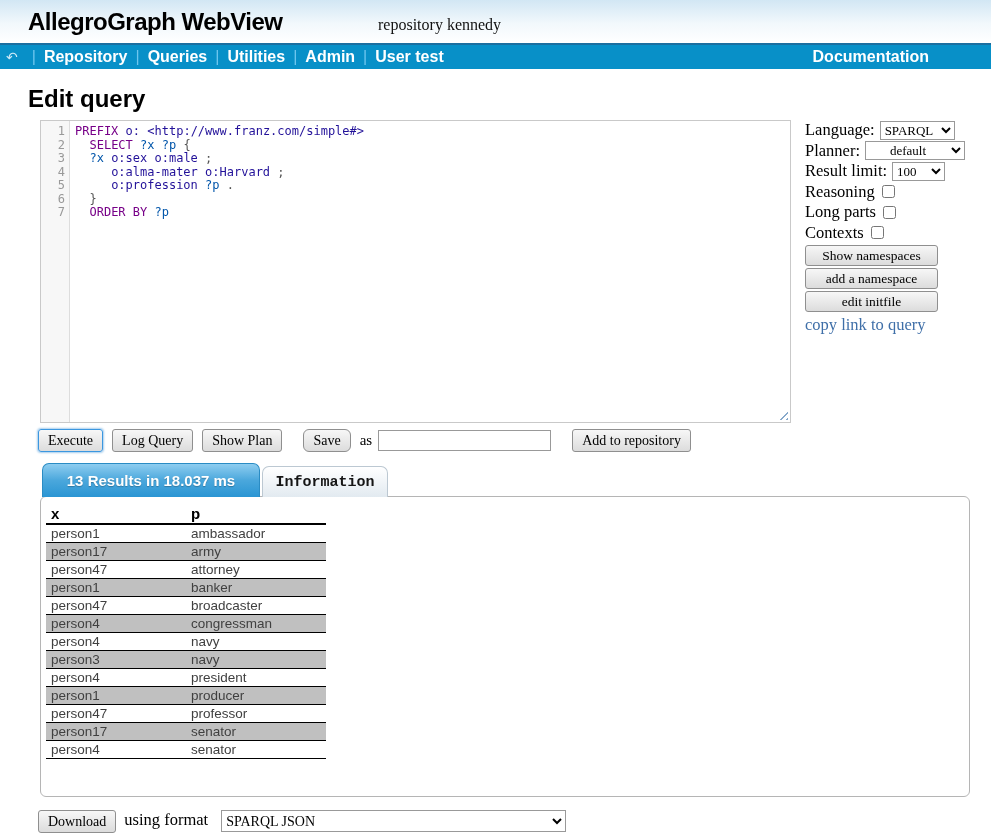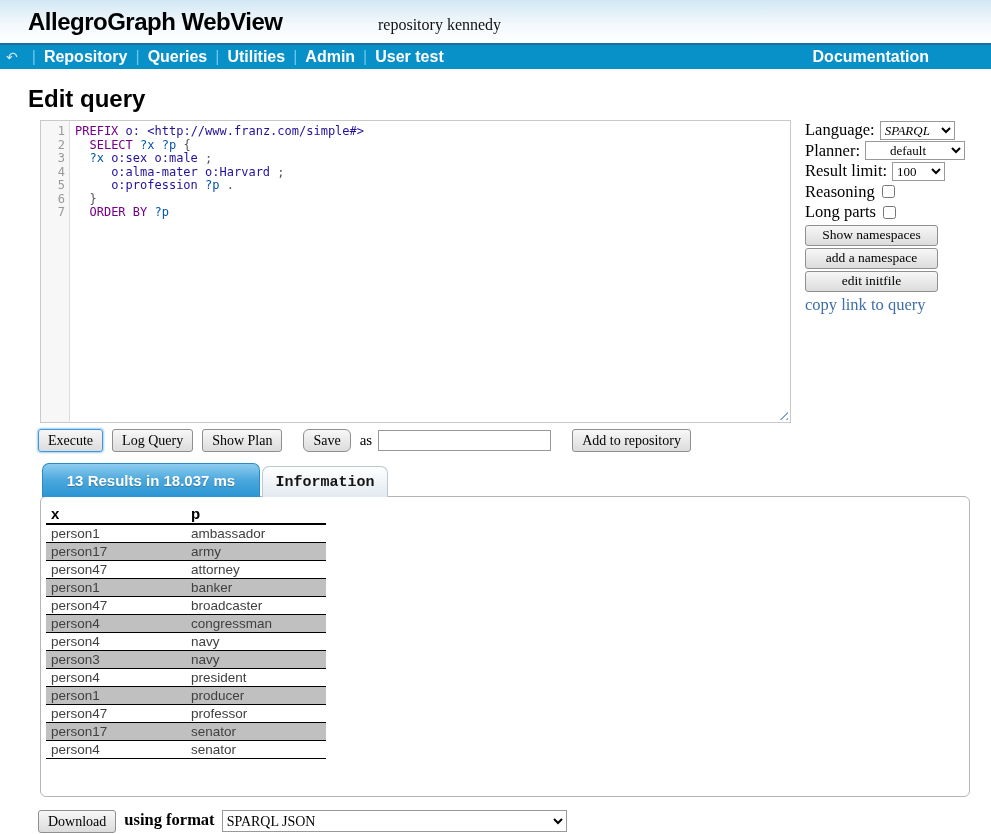--- a/index.html
+++ b/index.html
@@ -56,21 +56,21 @@
   }
 
   
   .options { margin-left:14px; width:186px; font-size:16.5px; }
   .opt-row { display:flex; align-items:center; height:20.5px; margin-bottom:0; }
   .opt-row .opt-label { margin-right:5px; white-space:nowrap; }
   select {
     font-family:"Liberation Serif",serif; font-size:13px; height:19px;
     border:1px solid #999; background:#fff; border-radius:0;
   }
-  .sel-language { width:75px;font-style:italic; }
+  .sel-language { width:75px; }
   .sel-planner  { width:100px;padding-left:20px; }
   .sel-limit    { width:53px; }
   input[type="checkbox"] { width:13px; height:13px; margin:0 0 0 2px; }
   .btn {
     font-family:"Liberation Serif",serif; font-size:14px; color:#000;
     background:linear-gradient(to bottom,#f7f7f7,#dcdcdc);
     border:1px solid #8f8f8f; border-radius:3px; padding:1px 9px; height:23px; cursor:pointer;
   }
   .block-btn { display:block; width:133px; margin:2px 0 2px 0; height:21px; font-size:13.5px; padding:0 4px; }
   .copy-link { color:#3f6fa8; margin-top:3px; font-size:16.5px; cursor:pointer; }
@@ -116,21 +116,21 @@
   }
   .results-table td {
     font-size:13.5px; color:#404040; padding:1px 5px; height:16px;
     border-bottom:1px solid #000;
   }
   .results-table tr.gray { background:#c0c0c0; }
 
   
   .download-row { display:flex; align-items:flex-start; margin:13px 0 0 38px; font-size:16.5px; }
   .btn-download { margin-right:8px; }
-  .format-label { margin-right:7px;font-weight:bold; }
+  .format-label { margin-right:13px; }
   .sel-format { width:345px; height:22px; font-size:14px; }
 </style>
 </head>
 <body>
 
 <div class="header">
   <div class="app-title">AllegroGraph WebView</div>
   <div class="repo-label">repository kennedy</div>
 </div>
 
@@ -186,20 +186,24 @@
       </select>
     </div>
     <div class="opt-row">
       <span class="opt-label">Reasoning</span>
       <input type="checkbox" style="">
     </div>
     <div class="opt-row">
       <span class="opt-label">Long parts</span>
       <input type="checkbox" style="">
     </div>
+    <div class="opt-row">
+      <span class="opt-label">Contexts</span>
+      <input type="checkbox" style="">
+    </div>
     <button class="btn block-btn">Show namespaces</button>
     <button class="btn block-btn">add a namespace</button>
     <button class="btn block-btn">edit initfile</button>
     <div class="copy-link">copy link to query</div>
   </div>
 </div>
 
 <div class="toolbar">
   <button class="btn btn-focused">Execute</button>
   <button class="btn">Log Query</button>

